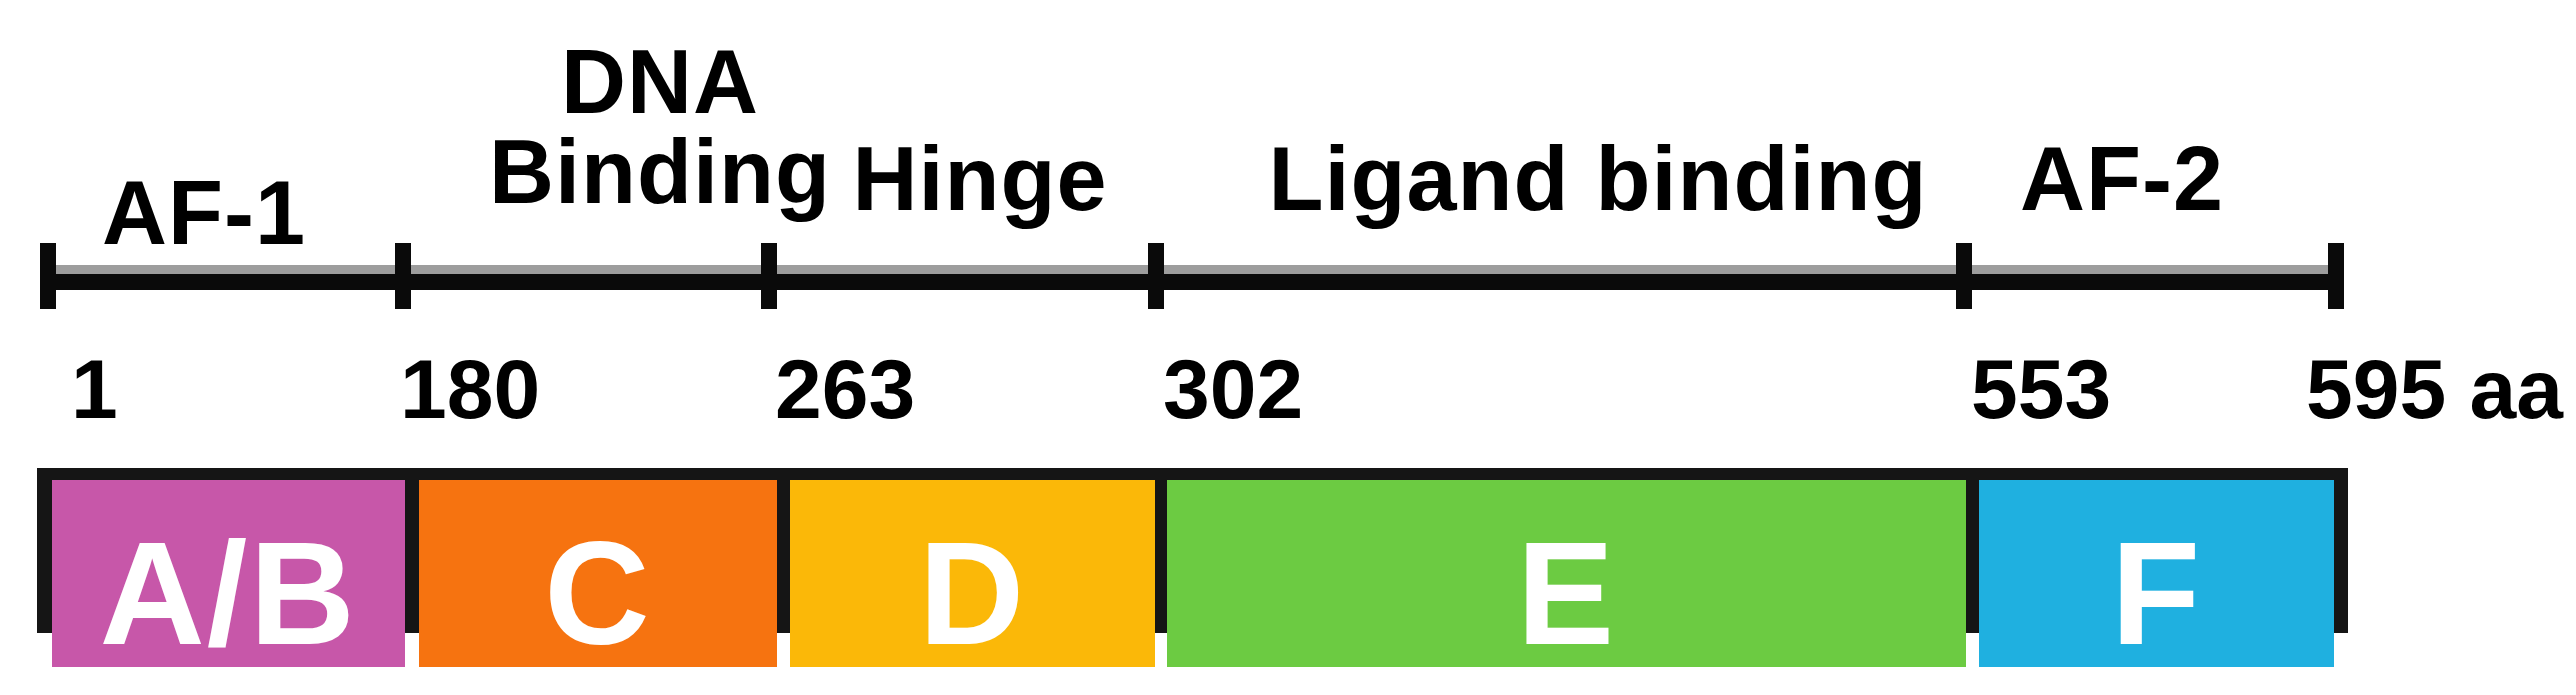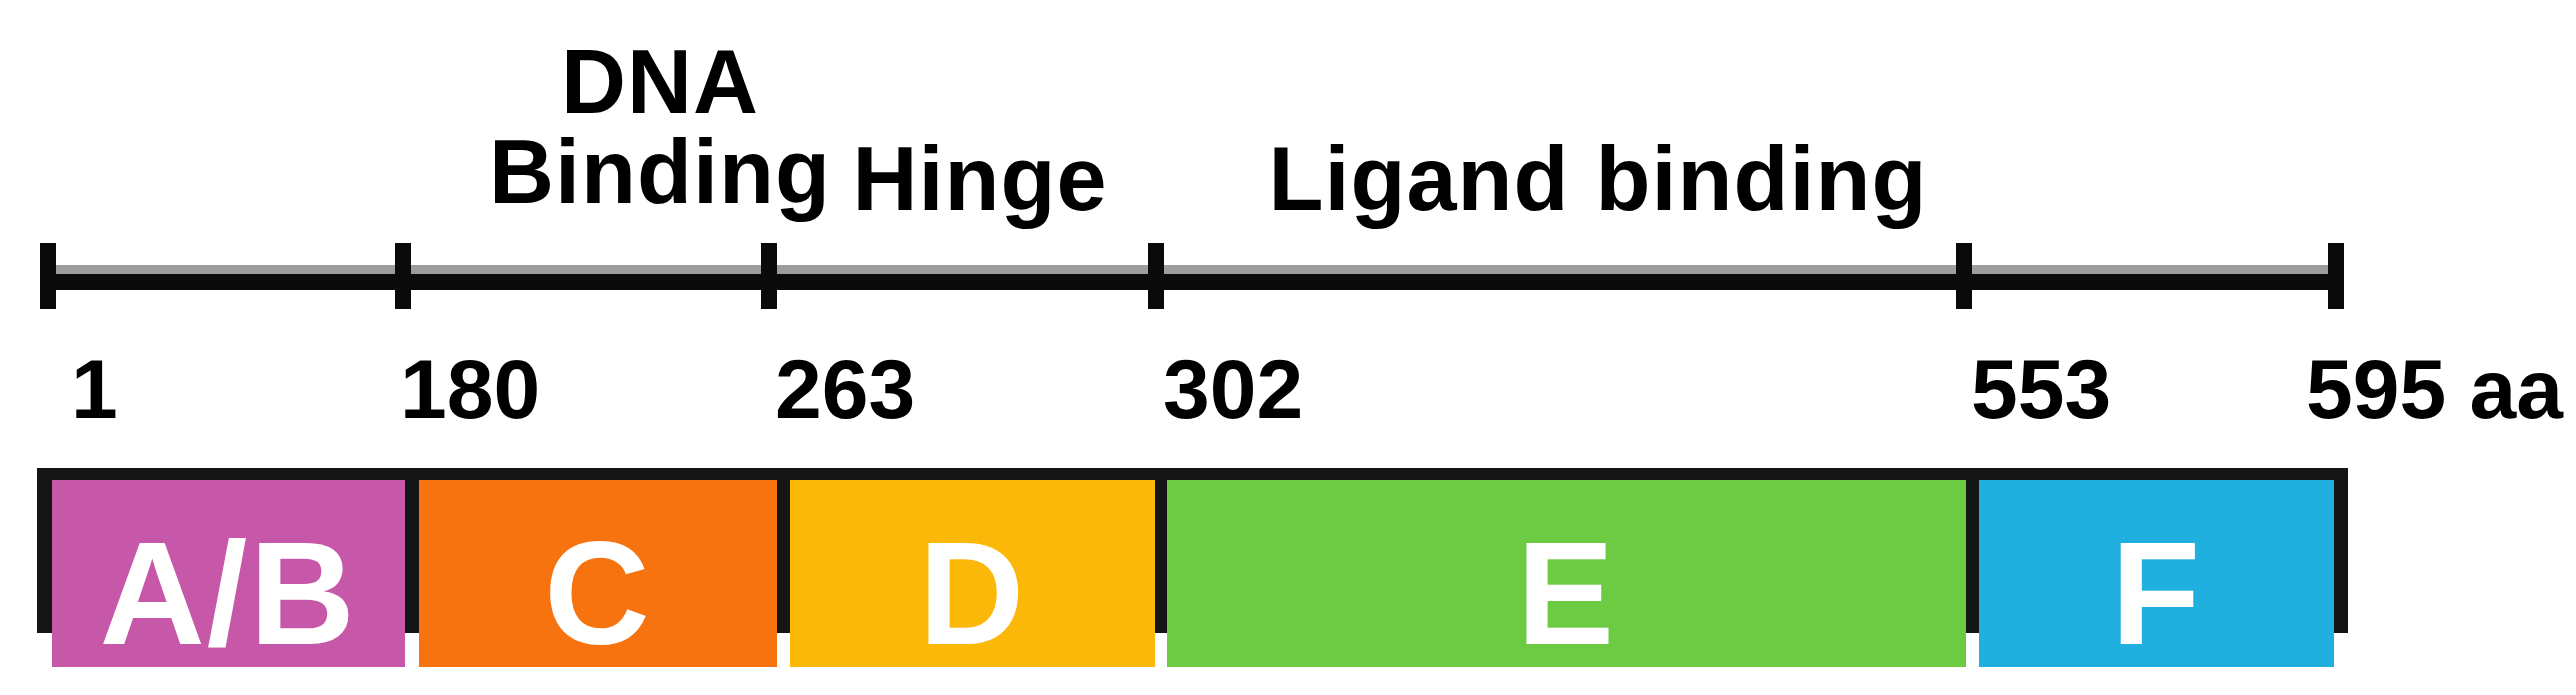--- a/index.html
+++ b/index.html
@@ -78,27 +78,29 @@
     margin-top: 41px;
     color: #ffffff;
     letter-spacing: 2px;
   }
 </style>
 </head>
 <body>
 
 <div class="stage">
 
+  <div class="region-label" style="left:204px; top:168px;">AF-1</div>
 
   <div class="region-label two-line" style="left:636px; top:37px;margin-left:24px;">DNA Binding</div>
 
   <div class="region-label" style="left:1598px; top:134px;">Ligand binding</div>
 
   <div class="region-label" style="left:980px; top:134px;">Hinge</div>
 
+  <div class="region-label" style="left:2122px; top:134px;">AF-2</div>
 
   <div class="scale-line"></div>
 
   <div class="tick" style="left:40px;"></div>
   <div class="tick" style="left:395px;"></div>
   <div class="tick" style="left:761px;"></div>
   <div class="tick" style="left:1148px;"></div>
   <div class="tick" style="left:1956px;"></div>
   <div class="tick" style="left:2328px;"></div>
 

